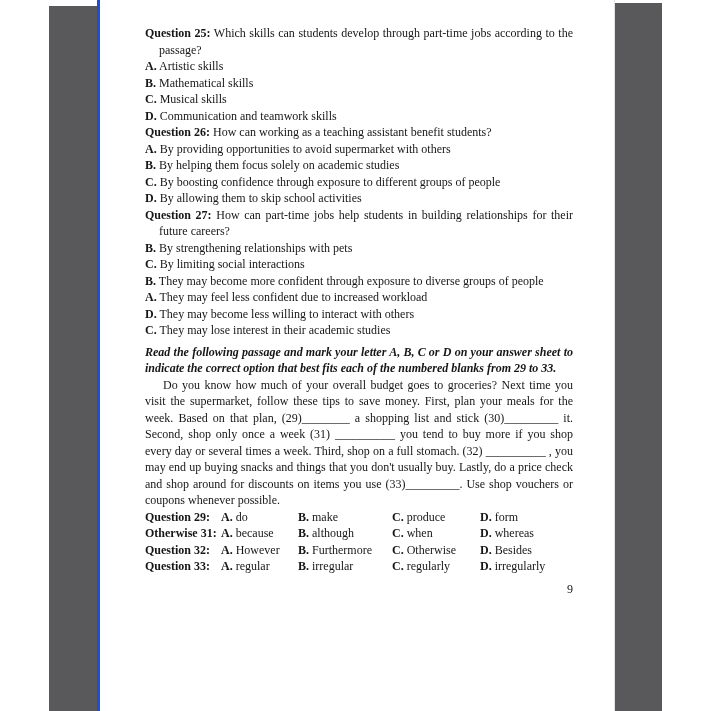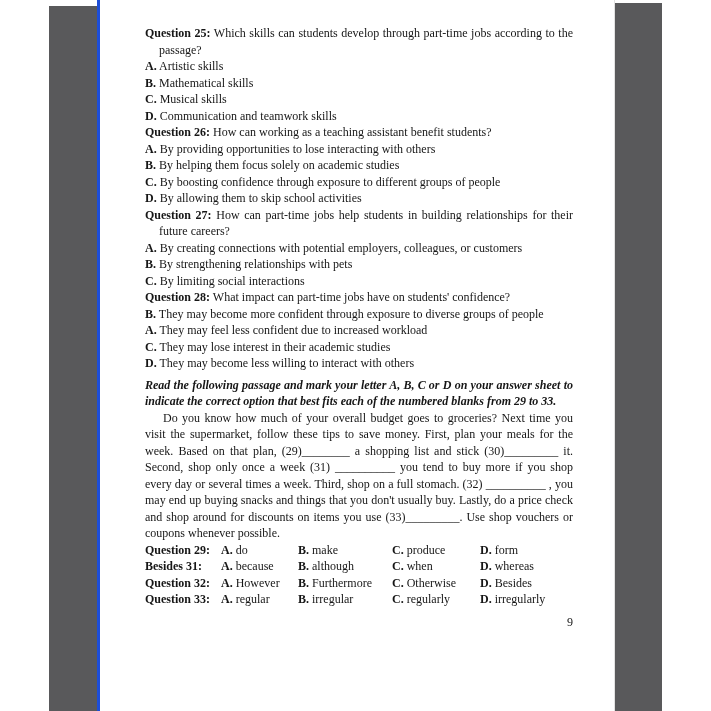--- a/index.html
+++ b/index.html
@@ -76,60 +76,58 @@
         <div class="option-row"><span class="option-letter">A.</span> <span>Artistic skills</span></div>
         <div class="option-row"><span class="option-letter">B.</span> <span>Mathematical skills</span></div>
         <div class="option-row"><span class="option-letter">C.</span> <span>Musical skills</span></div>
         <div class="option-row"><span class="option-letter">D.</span> <span>Communication and teamwork skills</span></div>
       </div>
     </div>
 
     <div class="question-block">
       <div class="q-line"><span class="bold">Question 26:</span> <span>How can working as a teaching assistant benefit students?</span></div>
       <div class="options">
-        <div class="option-row"><span class="option-letter">A.</span> <span>By providing opportunities to lose interacting with others</span></div>
+        <div class="option-row"><span class="option-letter">A.</span> <span>By providing opportunities to avoid supermarket with others</span></div>
         <div class="option-row"><span class="option-letter">B.</span> <span>By helping them focus solely on academic studies</span></div>
         <div class="option-row"><span class="option-letter">C.</span> <span>By boosting confidence through exposure to different groups of people</span></div>
         <div class="option-row"><span class="option-letter">D.</span> <span>By allowing them to skip school activities</span></div>
       </div>
     </div>
 
     <div class="question-block">
       <div class="q-line"><span class="bold">Question 27:</span> <span>How can part-time jobs help students in building relationships for their future careers?</span></div>
       <div class="options">
-        <div class="option-row"><span class="option-letter">A.</span> <span>By creating connections with potential employers, colleagues, or customers</span></div>
         <div class="option-row"><span class="option-letter">B.</span> <span>By strengthening relationships with pets</span></div>
         <div class="option-row"><span class="option-letter">C.</span> <span>By limiting social interactions</span></div>
       </div>
     </div>
 
     <div class="question-block">
-      <div class="q-line"><span class="bold">Question 28:</span> <span>What impact can part-time jobs have on students' confidence?</span></div>
       <div class="options">
         <div class="option-row"><span class="option-letter">B.</span> <span>They may become more confident through exposure to diverse groups of people</span></div>
         <div class="option-row"><span class="option-letter">A.</span> <span>They may feel less confident due to increased workload</span></div>
+        <div class="option-row"><span class="option-letter">D.</span> <span>They may become less willing to interact with others</span></div>
         <div class="option-row"><span class="option-letter">C.</span> <span>They may lose interest in their academic studies</span></div>
-        <div class="option-row"><span class="option-letter">D.</span> <span>They may become less willing to interact with others</span></div>
       </div>
     </div>
 
     <div class="instruction">Read the following passage and mark your letter A, B, C or D on your answer sheet to indicate the correct option that best fits each of the numbered blanks from 29 to 33.</div>
 
     <div class="passage">Do you know how much of your overall budget goes to groceries? Next time you visit the supermarket, follow these tips to save money. First, plan your meals for the week. Based on that plan, (29)________ a shopping list and stick (30)_________ it. Second, shop only once a week (31) __________ you tend to buy more if you shop every day or several times a week. Third, shop on a full stomach. (32) __________ , you may end up buying snacks and things that you don't usually buy. Lastly, do a price check and shop around for discounts on items you use (33)_________. Use shop vouchers or coupons whenever possible.</div>
 
     <div>
       <div class="mcq-row">
         <span class="mcq-label">Question 29:</span>
         <span class="mcq-cell"><span class="option-letter">A.</span> <span>do</span></span>
         <span class="mcq-cell"><span class="option-letter">B.</span> <span>make</span></span>
         <span class="mcq-cell"><span class="option-letter">C.</span> <span>produce</span></span>
         <span class="mcq-cell"><span class="option-letter">D.</span> <span>form</span></span>
       </div>
       <div class="mcq-row">
-        <span class="mcq-label">Besides 31:</span>
+        <span class="mcq-label">Otherwise 31:</span>
         <span class="mcq-cell"><span class="option-letter">A.</span> <span>because</span></span>
         <span class="mcq-cell"><span class="option-letter">B.</span> <span>although</span></span>
         <span class="mcq-cell"><span class="option-letter">C.</span> <span>when</span></span>
         <span class="mcq-cell"><span class="option-letter">D.</span> <span>whereas</span></span>
       </div>
       <div class="mcq-row">
         <span class="mcq-label">Question 32:</span>
         <span class="mcq-cell"><span class="option-letter">A.</span> <span>However</span></span>
         <span class="mcq-cell"><span class="option-letter">B.</span> <span>Furthermore</span></span>
         <span class="mcq-cell"><span class="option-letter">C.</span> <span>Otherwise</span></span>

